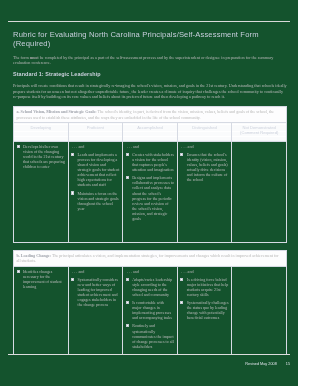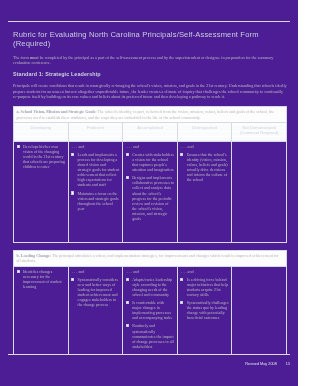--- a/index.html
+++ b/index.html
@@ -13,21 +13,21 @@
     font-family: "Liberation Serif", "DejaVu Serif", serif;
     overflow: hidden;
     position: relative;
   }
 
   .page {
     position: absolute;
     left: 0; top: 0;
     width: 298px;
     height: 386px;
-    background: #4c1d95;
+    background: #14532d;
     box-sizing: border-box;
   }
 
   .top-rule {
     position: absolute;
     left: 8px;
     top: 21px;
     width: 282px;
     height: 1px;
     background: #d8d8d8;

